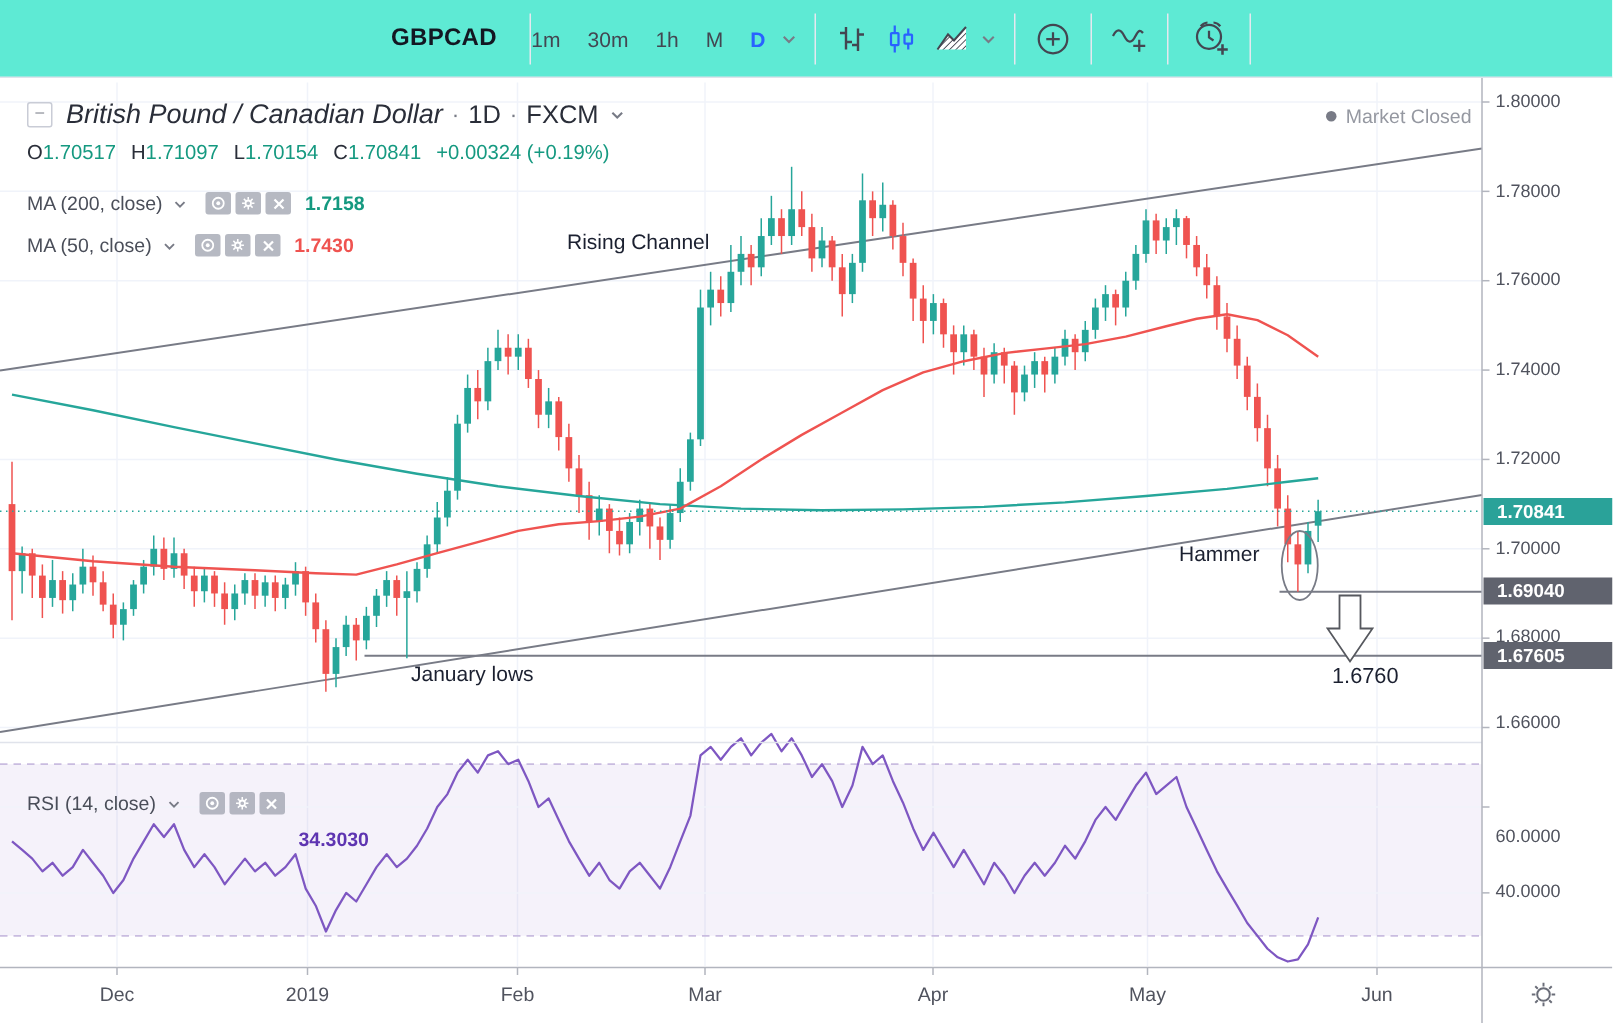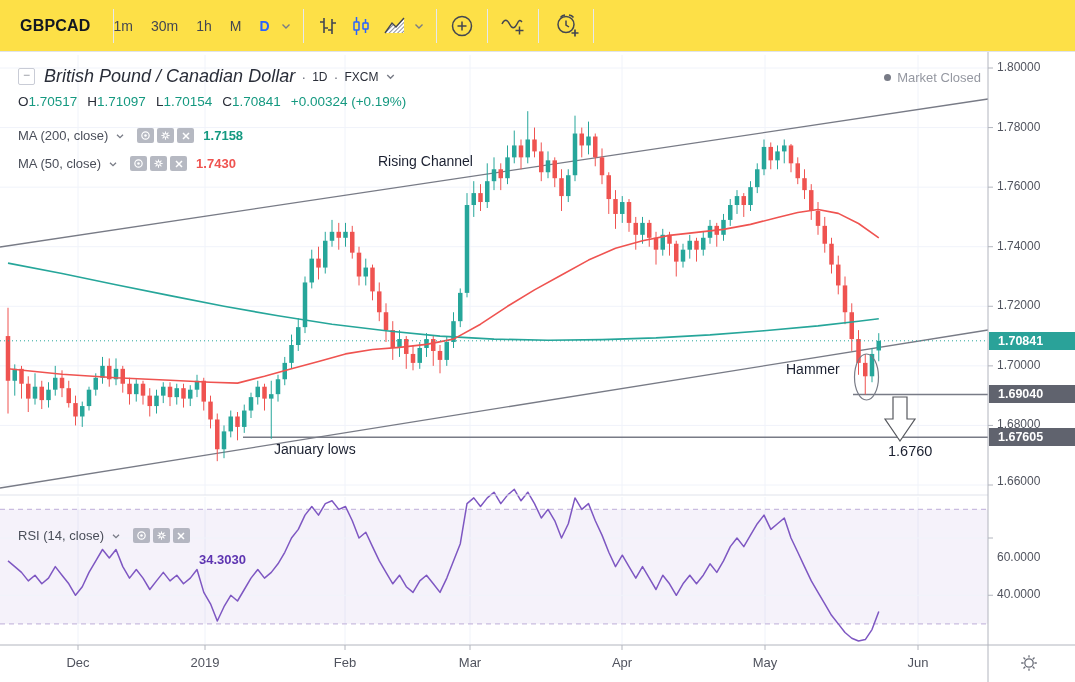--- a/index.html
+++ b/index.html
@@ -1,36 +1,36 @@
 <!DOCTYPE html>
 <html><head>
 <meta charset="utf-8">
 <style>
   html,body{margin:0;padding:0;background:#fff;}
   #app{position:relative;width:1075px;height:682px;background:#fff;overflow:hidden;
        font-family:"Liberation Sans","DejaVu Sans",sans-serif;-webkit-font-smoothing:antialiased;}
 
   
-  .toolbar{position:absolute;left:0;top:0;width:100%;height:51px;background:#fde047;
-           border-bottom:1px solid #e0e3eb;display:flex;align-items:center;z-index:40;}
+  .toolbar{position:absolute;left:0;top:0;width:100%;height:51px;background:#5eead4;
+           border-bottom:1px solid #e0e3eb;display:flex;align-items:center;z-index:40;justify-content:center;}
   .tb-symbol{font-size:16px;font-weight:700;color:#131722;margin-left:20px;letter-spacing:.2px;cursor:pointer;}
   .tb-sep{width:1px;height:34px;background:#e6e8ef;}
   .tb-int{font-size:14px;color:#434651;margin:0 9px;cursor:pointer;}
   .tb-int.active{color:#2962ff;font-weight:700;}
   .tb-icon{display:flex;align-items:center;justify-content:center;width:34px;height:38px;cursor:pointer;color:#434651;}
   .tb-icon.blue{color:#2962ff;}
   .tb-chev{display:flex;align-items:center;color:#787b86;cursor:pointer;}
 
   
   .lg-row{position:absolute;left:18px;display:flex;align-items:center;z-index:25;white-space:nowrap;}
   .lg-collapse{width:15px;height:15px;border:1px solid #c9ccd6;border-radius:2px;color:#9598a1;
                font-size:12px;line-height:13px;text-align:center;margin-right:9px;background:#fff;cursor:pointer;}
   .lg-title{font-size:18px;color:#2a2e39;cursor:pointer;font-style:italic;}
   .lg-dot{color:#787b86;margin:0 6px;font-size:15px;}
-  .lg-sub{font-size:12px;color:#2a2e39;}
+  .lg-sub{font-size:17px;color:#2a2e39;}
   .lg-chev{margin-left:6px;color:#787b86;display:flex;cursor:pointer;}
   .ohlc{font-size:13.5px;color:#2a2e39;}
   .ohlc b{font-weight:400;color:#2a2e39;margin-left:10px;}
   .ohlc span{color:#159980;}
   .ind-label{font-size:13px;color:#4a4e59;cursor:pointer;}
   .ind-btns{display:flex;margin-left:8px;}
   .ind-btn{width:17px;height:15px;border-radius:2px;background:rgba(158,162,174,.75);margin-left:3px;
            display:flex;align-items:center;justify-content:center;cursor:pointer;}
   .ind-val{margin-left:9px;font-size:13px;font-weight:600;}
   .val-teal{color:#159980;} .val-red{color:#ef5350;} .val-purple{color:#5e35b1;margin-top:48px;}

